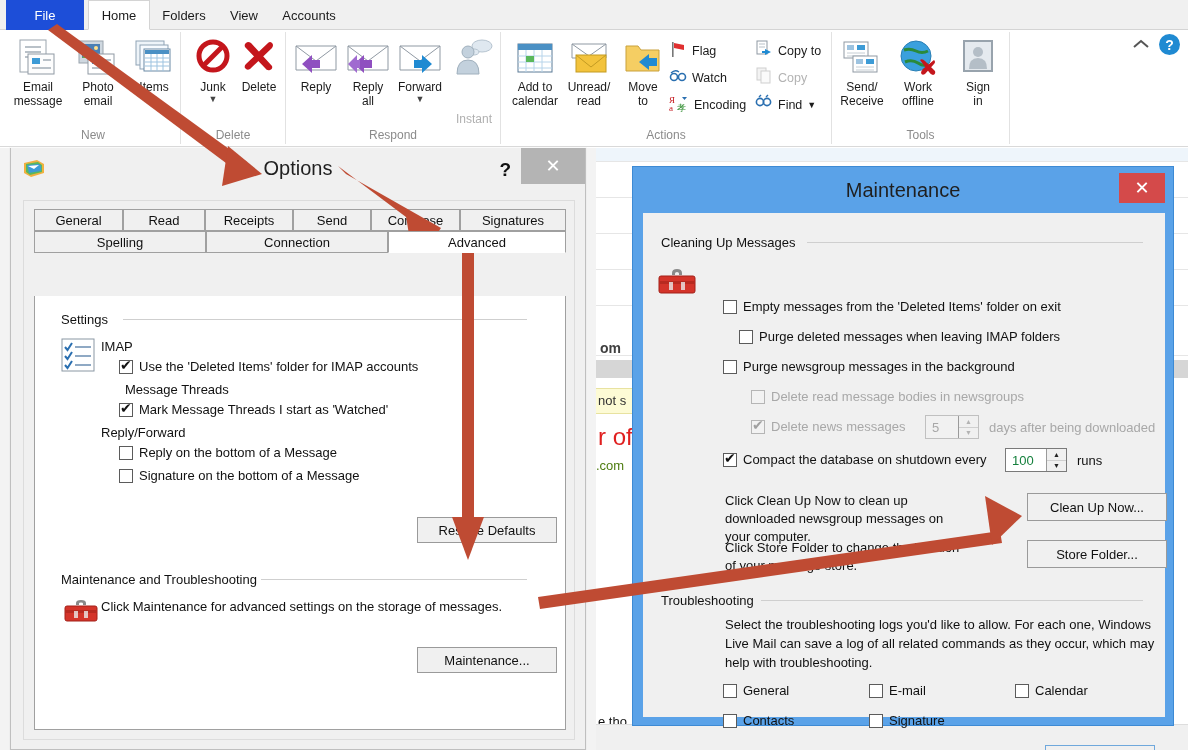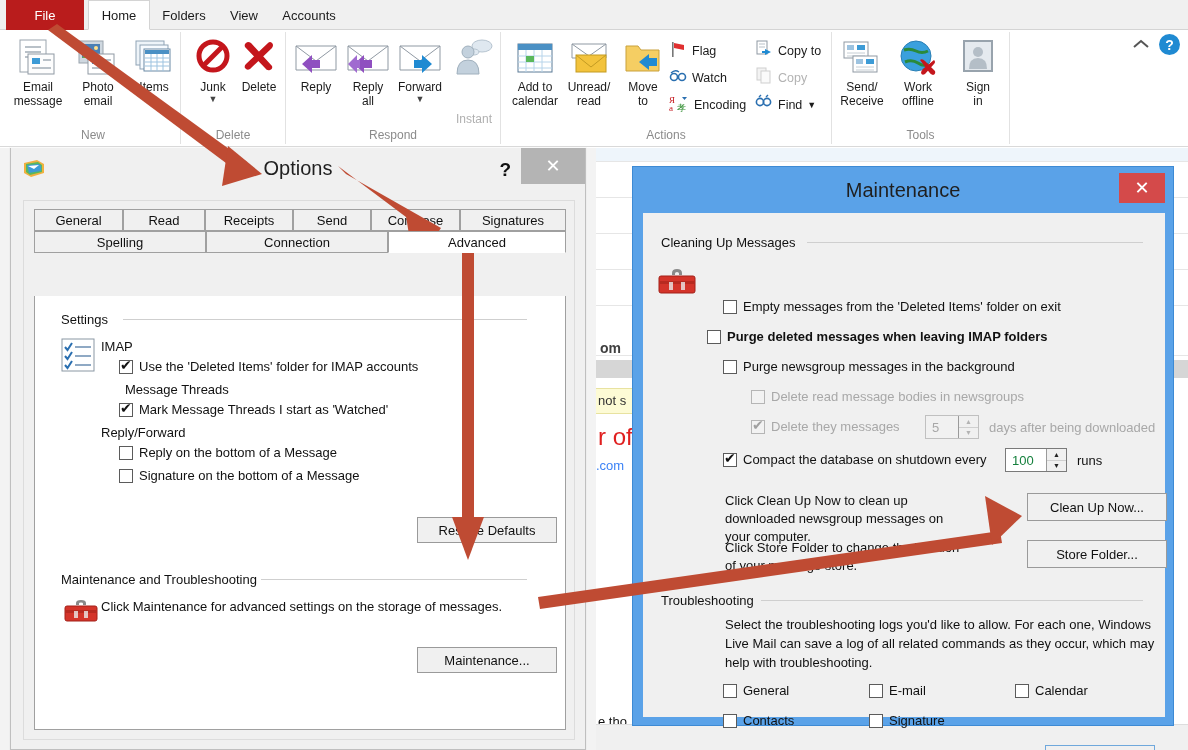--- a/index.html
+++ b/index.html
@@ -10,21 +10,21 @@
     font-family: "Liberation Sans", sans-serif;
     background: #ffffff;
   }
   #root { position: relative; width: 1188px; height: 750px; background:#f3f3f3; }
 
   
   .ribbon { position:absolute; left:0; top:0; width:1188px; height:148px; background:#ffffff; }
   .tabstrip { position:absolute; left:0; top:0; width:1188px; height:30px; background:#f0f0f0; border-bottom:1px solid #d4d4d4; }
   .tab-file {
     position:absolute; left:6px; top:0; width:78px; height:30px;
-    background:#b91c1c; color:#fff; font-size:13px;
+    background:#1d4ed8; color:#fff; font-size:13px;
     display:flex; align-items:center; justify-content:center;
   }
   .tab { position:absolute; top:0; height:30px; font-size:13px; color:#1b1b1b;
          display:flex; align-items:center; justify-content:center; padding:0 12px; }
   .tab.active { background:#ffffff; border-left:1px solid #d4d4d4; border-right:1px solid #d4d4d4;
                 border-top:1px solid #d4d4d4; border-bottom:1px solid #ffffff; }
   .ribbon-body { position:absolute; left:0; top:30px; width:1188px; height:117px;
                  background:#ffffff; border-bottom:1px solid #d9d9d9; }
   .rb-collapse { position:absolute; right:38px; top:6px; font-size:15px; color:#4a4a4a; cursor:pointer; }
   .rb-help { position:absolute; right:8px; top:4px; width:21px; height:21px; border-radius:50%;
@@ -44,21 +44,21 @@
 
   
   .ic { display:inline-block; position:relative; }
 
   
   .bgapp { position:absolute; left:596px; top:148px; width:592px; height:602px; background:#ffffff; }
   .bg-row { position:absolute; left:0; width:100%; border-bottom:1px solid #e6e6e6; font-size:12px; color:#222; }
   .bg-grayband { position:absolute; left:0; width:100%; height:18px; background:#d6d6d6; }
   .bg-yellow { position:absolute; background:#fdfbd5; border-top:1px solid #e8e2a0; border-bottom:1px solid #e8e2a0; font-size:13px; color:#333; }
   .bg-bigred { position:absolute; color:#e02020; font-size:24px; }
-  .bg-dotcom { position:absolute; color:#3b82f6; font-size:13px; }
+  .bg-dotcom { position:absolute; color:#4d7c0f; font-size:13px; }
   .bg-bold { position:absolute; font-weight:bold; font-size:14px; color:#404040; }
   .bg-num { position:absolute; font-size:12px; color:#333; }
   .bg-status { position:absolute; left:0; bottom:0; width:100%; height:26px; background:#f0f0f0; border-top:1px solid #ddd; }
 
   
   .dlg-options {
     position:absolute; left:10px; top:148px; width:576px; height:602px;
     background:#f0f0f0; border:1px solid #bfbfbf; border-top:none;
     box-shadow:0 0 0 1px rgba(0,0,0,0.02);
   }
@@ -568,36 +568,36 @@
           <rect x="2" y="14" width="36" height="3" fill="#b82a20"></rect>
           <rect x="12" y="15" width="4" height="8" fill="#eaeaea" opacity="0.8"></rect>
           <rect x="24" y="15" width="4" height="8" fill="#eaeaea" opacity="0.8"></rect>
         </svg>
       </div>
 
       <div class="cb-row" style="left:80px; top:86px;">
         <span class="cbox"></span>
         <span>Empty messages from the 'Deleted Items' folder on exit</span>
       </div>
-      <div class="cb-row" style="left:64px; top:116px;font-weight:bold;">
+      <div class="cb-row" style="left:96px; top:116px;">
         <span class="cbox"></span>
         <span>Purge deleted messages when leaving IMAP folders</span>
       </div>
       <div class="cb-row" style="left:80px; top:146px;">
         <span class="cbox"></span>
         <span>Purge newsgroup messages in the background</span>
       </div>
       <div class="cb-row" style="left:108px; top:176px; color:#a8a8a8;">
         <span class="cbox dis"></span>
         <span>Delete read message bodies in newsgroups</span>
       </div>
 
       <div class="cb-row" style="left:108px; top:206px; color:#a8a8a8;">
         <span class="cbox dis checked"></span>
-        <span>Delete they messages</span>
+        <span>Delete news messages</span>
       </div>
       <div class="num-field dis" style="left:282px; top:202px; width:54px;">
         <span class="val">5</span>
         <span class="spin dis">
           <div>▲</div>
           <div>▼</div>
         </span>
       </div>
       <div class="lbl-txt lbl-dim" style="left:346px; top:207px;">days after being downloaded</div>
 

